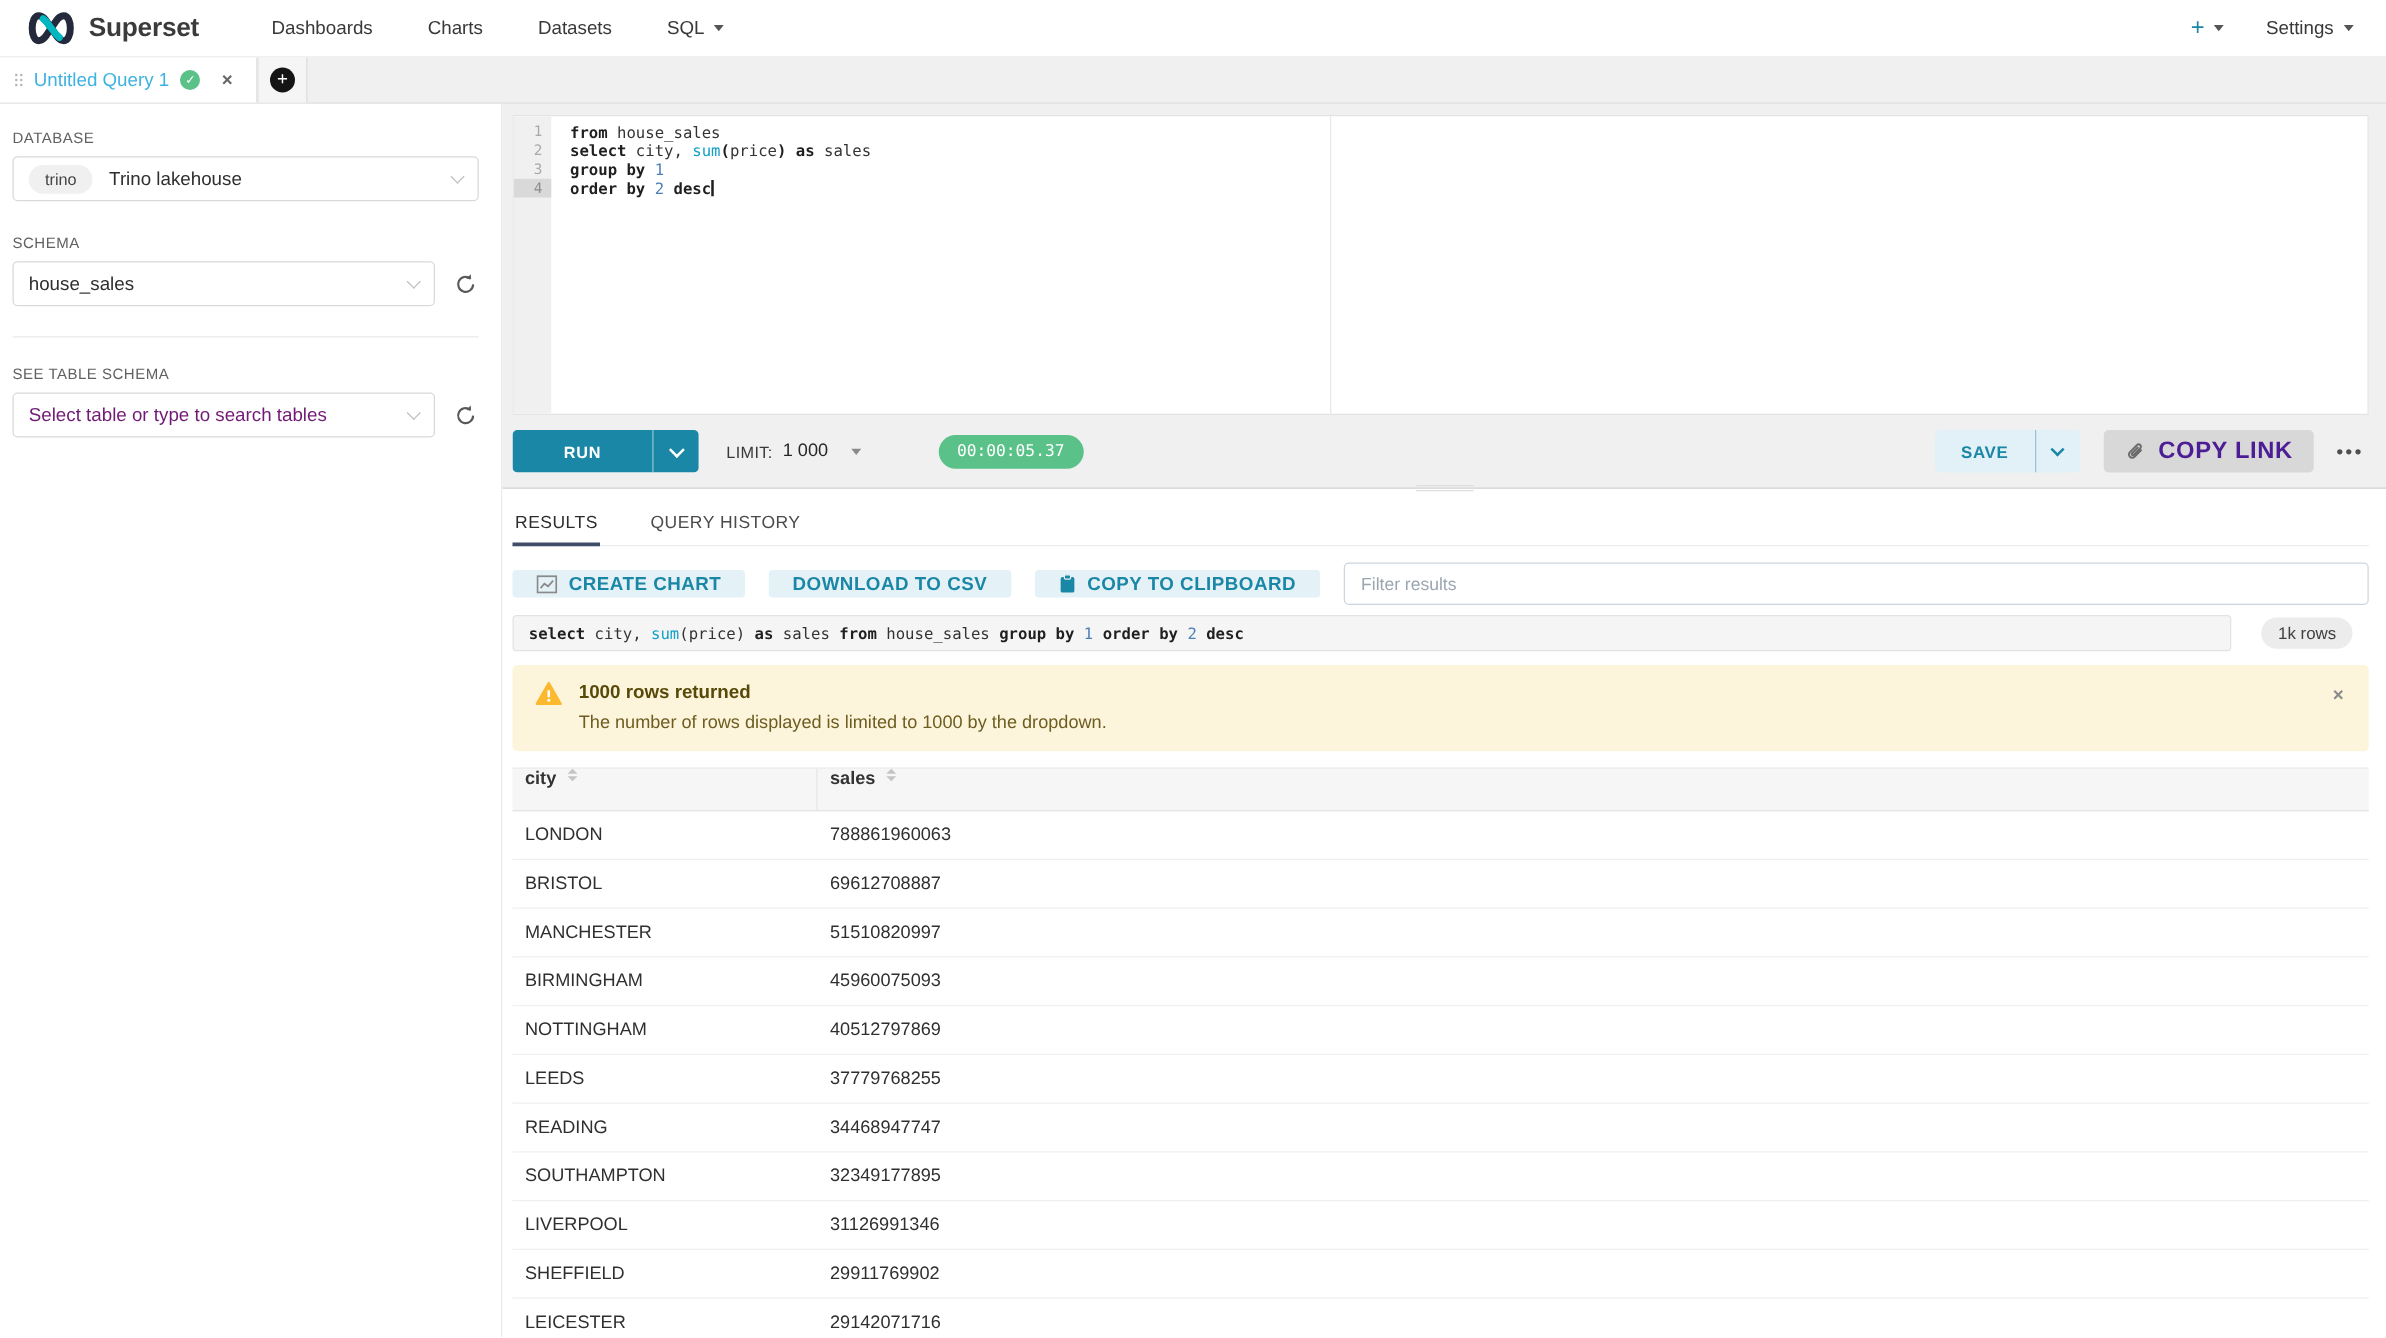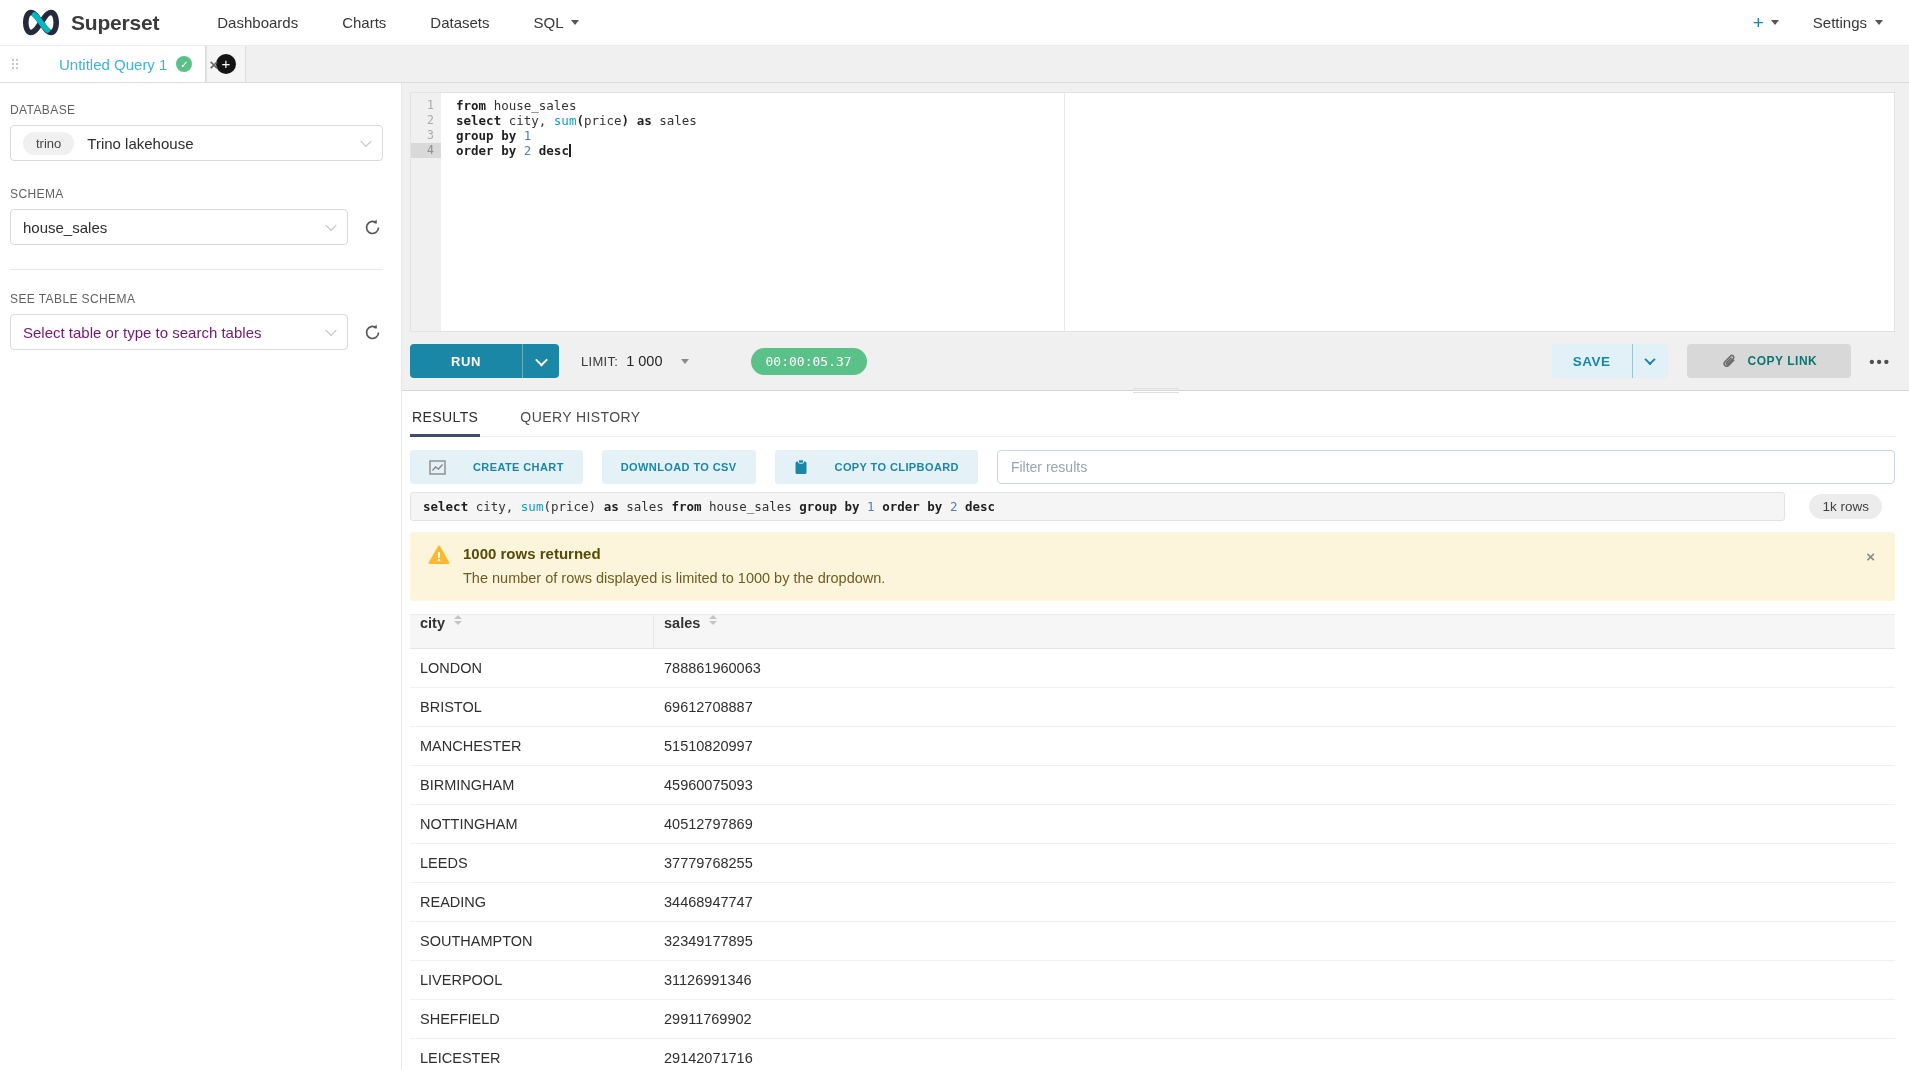--- a/index.html
+++ b/index.html
@@ -17,21 +17,21 @@
   .caret { display:inline-block; width:0; height:0; border-left:4px solid transparent; border-right:4px solid transparent; border-top:5px solid #555; }
   .nav-right { margin-left:auto; display:flex; align-items:center; gap:34px; }
   .nav-plus { display:flex; align-items:center; gap:7px; }
   .nav-plus .plus-glyph { color:#1b87a6; font-size:19px; line-height:1; }
   .nav-settings { display:flex; align-items:center; gap:8px; font-size:15px; color:#383838; padding-right:6px; }
   
   .tabbar { height:37px; background:#f0f0f0; border-bottom:1px solid #dcdcdc; display:flex; align-items:stretch; }
   .tab-active { width:206px; background:#fff; border-right:1px solid #dcdcdc; display:flex; align-items:center; padding:0 14px 0 12px; gap:9px; position:relative; }
   .grip { display:grid; grid-template-columns:2px 2px; grid-auto-rows:2px; gap:2px; }
   .grip i { width:2px; height:2px; background:#b5b5b5; border-radius:50%; }
-  .tab-label { font-size:15px; color:#3eb2e0; white-space:nowrap;margin-left:32px; }
+  .tab-label { font-size:15px; color:#3eb2e0; white-space:nowrap; }
   .check-badge { width:16px; height:16px; border-radius:50%; background:#5ac189; color:#fff; font-size:10px; display:flex; align-items:center; justify-content:center; flex:none; }
   .tab-close { color:#666; font-size:15px; font-weight:bold; margin-left:8px; cursor:pointer; }
   .tab-add { width:40px; background:#f5f5f5; border-right:1px solid #dcdcdc; border-left:1px solid #e4e4e4; display:flex; align-items:center; justify-content:center; cursor:pointer; }
   .add-circle { width:20px; height:20px; background:#141414; color:#fff; border-radius:50%; display:flex; align-items:center; justify-content:center; font-size:15px; line-height:1; padding-bottom:1px; }
   
   .body { display:flex; height:987px; }
   .sidebar { width:402px; flex:none; background:#fff; border-right:1px solid #e8e8e8; padding:20px 18px 0 10px; }
   .side-label { font-size:12px; color:#616161; letter-spacing:0.4px; margin-bottom:8px; }
   .sel { height:36px; border:1px solid #d9d9d9; border-radius:4px; background:#fff; display:flex; align-items:center; padding:0 12px; position:relative; cursor:pointer; }
   .sel .chev { position:absolute; right:12px; top:50%; width:8px; height:8px; border-right:1.5px solid #bfbfbf; border-bottom:1.5px solid #bfbfbf; transform:translateY(-70%) rotate(45deg); }
@@ -65,33 +65,33 @@
   .limit-block { display:flex; align-items:center; margin-left:22px; gap:8px; }
   .limit-label { font-size:13px; color:#3a3a3a; letter-spacing:0.3px; }
   .limit-value { font-size:14.5px; color:#262626; }
   .limit-caret { margin-left:10px; border-top-color:#8a8a8a; }
   .timer-pill { margin-left:62px; background:#5ac189; color:#fff; border-radius:16px; padding:6px 15px; font-family:"DejaVu Sans Mono", monospace; font-size:13px; }
   .toolbar-spacer { flex:1; }
   .btn-save { display:flex; height:34px; border-radius:4px; overflow:hidden; background:#e2f0f7; cursor:pointer; }
   .btn-save .save-main { padding:3px 21px; display:flex; align-items:center; color:#1b87a6; font-size:13.5px; font-weight:bold; letter-spacing:0.5px; }
   .btn-save .save-caret { width:36px; border-left:1px solid #9cc3d2; display:flex; align-items:center; justify-content:center; }
   .save-caret .chev-dn { width:8px; height:8px; border-right:2px solid #1b87a6; border-bottom:2px solid #1b87a6; transform:rotate(45deg) translate(-1px,-1px); }
-  .btn-copylink { margin-left:19px; height:34px; background:#d8d8d8; border-radius:4px; display:flex; align-items:center; gap:10px; padding:0 34px; color:#0f766e; font-size:12px; font-weight:bold; letter-spacing:0.5px; cursor:pointer; }
+  .btn-copylink { margin-left:19px; height:34px; background:#d8d8d8; border-radius:4px; display:flex; align-items:center; gap:10px; padding:0 17px; color:#4c1d95; font-size:19px; font-weight:bold; letter-spacing:0.5px; cursor:pointer; }
   .more-dots { margin-left:14px; color:#4f4f4f; font-size:15px; letter-spacing:2px; font-weight:bold; cursor:pointer; padding:0 4px; }
   .pane-divider { margin-top:12px; border-top:1px solid #d4d4d4; position:relative; }
   .drag-handle { position:absolute; left:50%; top:-6px; transform:translateX(-50%); }
   .drag-handle i { display:block; width:46px; height:1.5px; background:#dedede; margin:2.5px 0; }
   
   .results { flex:1; background:#fff; padding:0 14px 0 8px; overflow:hidden; }
   .res-tabs { display:flex; gap:38px; border-bottom:1px solid #ececec; padding-top:14px; }
   .res-tab { font-size:14px; letter-spacing:0.4px; color:#4b4b4b; padding:4px 2px 11px 2px; cursor:pointer; position:relative; }
   .res-tab.active { color:#2c2c2c; }
   .res-tab.active::after { content:""; position:absolute; left:0; right:0; bottom:-1px; height:3px; background:#3f4d68; }
   .actions { display:flex; align-items:center; margin-top:13px; gap:19px; }
-  .btn-light { height:34px; background:#e4f2f8; color:#1b87a6; border-radius:3px; display:inline-flex; align-items:center; justify-content:center; gap:27px; padding:0 19px; font-size:11px; font-weight:bold; letter-spacing:0.4px; cursor:pointer; white-space:nowrap; }
+  .btn-light { height:22px; background:#e4f2f8; color:#1b87a6; border-radius:3px; display:inline-flex; align-items:center; justify-content:center; gap:9px; padding:0 19px; font-size:15px; font-weight:bold; letter-spacing:0.4px; cursor:pointer; white-space:nowrap; }
   .filter-input { flex:1; height:34px; border:1px solid #ccd6de; border-radius:4px; padding:0 13px; font-size:14px; color:#3a3a3a; font-family:"Liberation Sans", sans-serif; outline:none; }
   .filter-input::placeholder { color:#9aa5b1; }
   .query-row { display:flex; align-items:center; margin-top:8px; gap:24px; }
   .query-box { flex:1; background:#f5f5f5; border:1px solid #e3e3e3; border-radius:3px; padding:6px 12px; font-family:"DejaVu Sans Mono", monospace; font-size:12.5px; color:#333; white-space:nowrap; overflow:hidden; }
   .rows-badge { flex:none; background:#ececec; border-radius:13px; padding:5px 13px; font-size:13.5px; color:#3f3f3f; margin-right:13px; }
   .alert { margin-top:11px; background:#fcf4db; border-radius:4px; padding:13px 18px 15px 18px; position:relative; display:flex; gap:13px; }
   .alert-body { display:flex; flex-direction:column; gap:8px; }
   .alert-title { font-size:15px; font-weight:bold; color:#574a08; }
   .alert-msg { font-size:14.5px; color:#6d5d20; }
   .alert-close { position:absolute; right:20px; top:16px; color:#8a8a8a; font-size:15px; font-weight:bold; cursor:pointer; }

